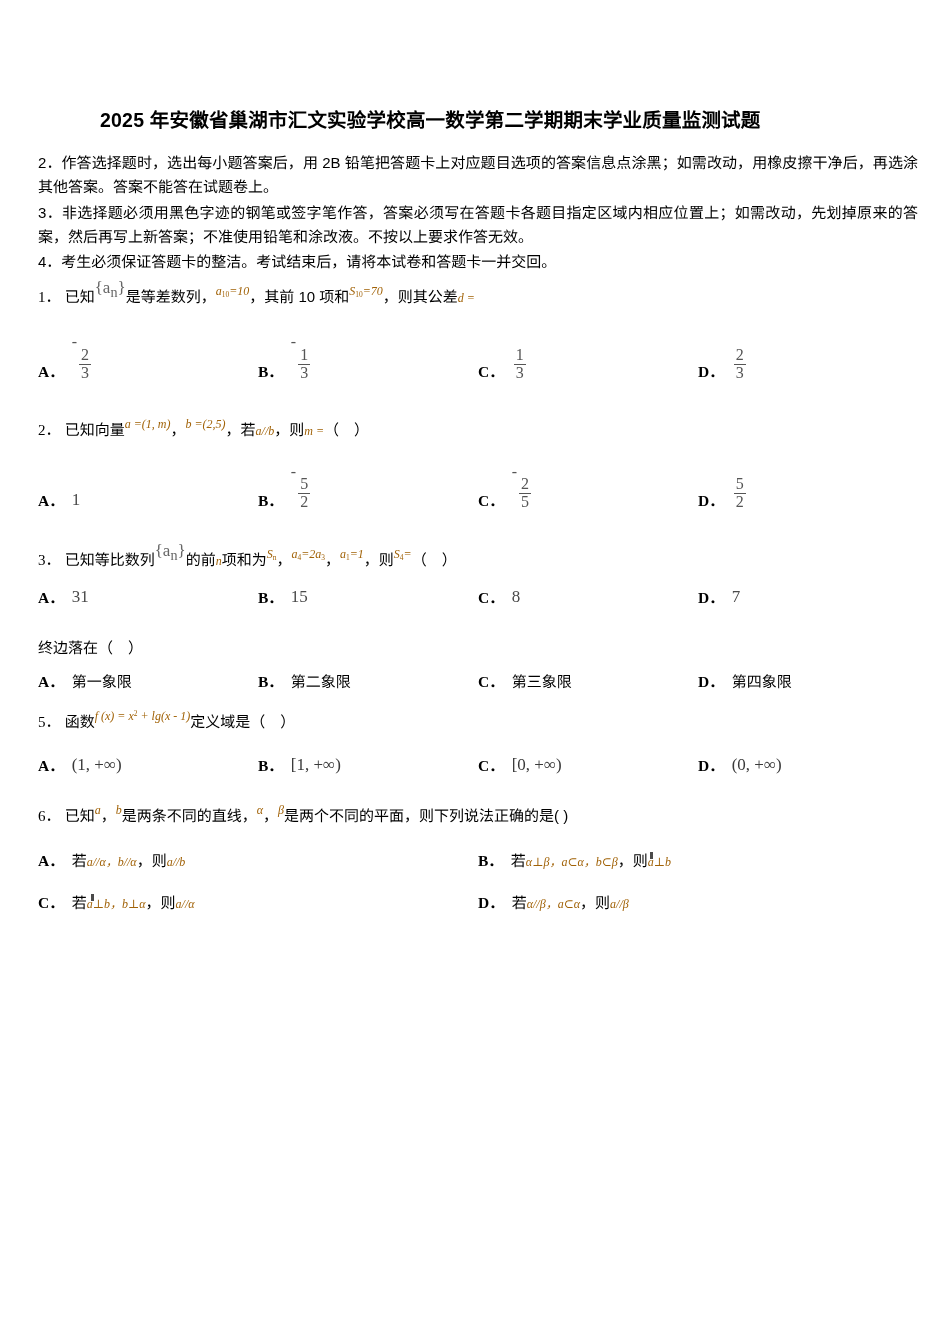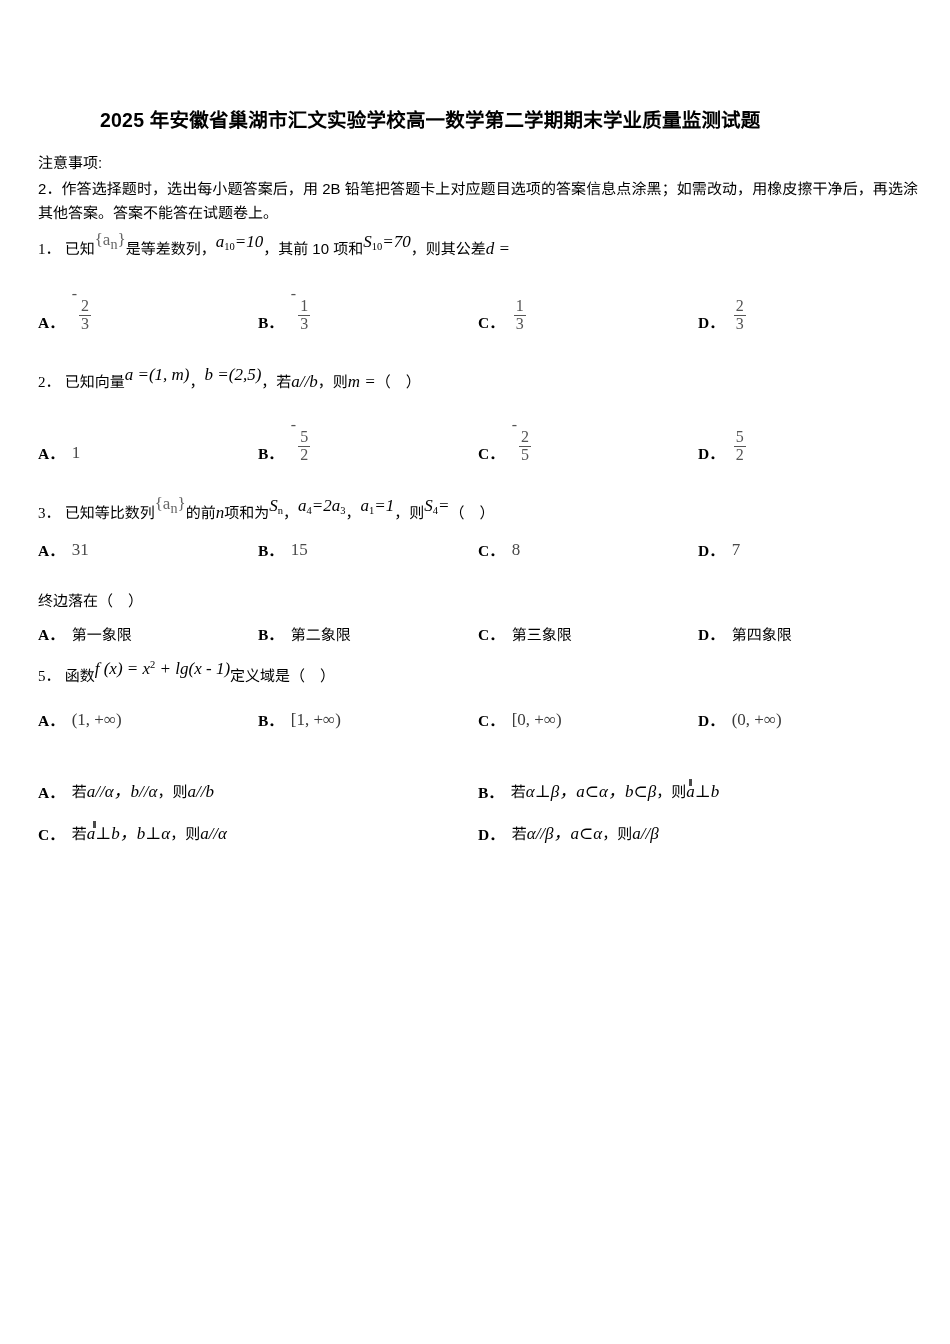--- a/index.html
+++ b/index.html
@@ -83,22 +83,22 @@
   .q-num {
     font-family: "Liberation Serif", "DejaVu Serif", serif;
     font-size: 15px;
   }
   .cjk { font-family: "Liberation Sans", "DejaVu Sans", sans-serif; margin-top: 28px; }
 
   
   .m {
     font-family: "Liberation Serif", "DejaVu Serif", serif;
     font-style: italic;
-    font-size: 17px;
-    color: #000000;
+    font-size: 12px;
+    color: #a16207;
     white-space: nowrap;
   }
   .m sub {
     font-size: 0.62em;
     font-style: normal;
     vertical-align: -0.28em;
   }
   .m sup {
     font-size: 0.62em;
     font-style: normal;
@@ -202,23 +202,24 @@
   .gap-xl { height: 38px; }
 </style>
 </head>
 <body>
 
 <div class="page">
   <div class="inner">
 
     <div class="doc-title">2025 年安徽省巢湖市汇文实验学校高一数学第二学期期末学业质量监测试题</div>
 
-    <div class="notice-head">注意事项:</div>
     <ul class="notice-list">
       <li>2．作答选择题时，选出每小题答案后，用 2B 铅笔把答题卡上对应题目选项的答案信息点涂黑；如需改动，用橡皮擦干净后，再选涂其他答案。答案不能答在试题卷上。</li>
+      <li>3．非选择题必须用黑色字迹的钢笔或签字笔作答，答案必须写在答题卡各题目指定区域内相应位置上；如需改动，先划掉原来的答案，然后再写上新答案；不准使用铅笔和涂改液。不按以上要求作答无效。</li>
+      <li>4．考生必须保证答题卡的整洁。考试结束后，请将本试卷和答题卡一并交回。</li>
     </ul>
 
 
     <div class="gap-s"></div>
 
     <div class="q">
       <div class="q-stem">
         <span class="q-num">1．</span>
         <span class="cjk">已知</span><span class="braced raise2"><span>{a</span><sub>n</sub><span>}</span></span><span class="cjk">是等差数列，</span><span class="m raise"><span>a</span><sub>10</sub><span class="up">=10</span></span><span class="cjk">，其前 10 项和</span><span class="m raise"><span>S</span><sub>10</sub><span class="up">=70</span></span><span class="cjk">，则其公差</span><span class="m">d =</span>
       </div>
@@ -370,20 +371,24 @@
         <div class="opt">
           <span class="opt-label">D．</span>
           <span class="opt-body interval">(0, +∞)</span>
         </div>
       </div>
     </div>
 
     <div class="gap-l"></div>
 
     <div class="q">
+      <div class="q-stem">
+        <span class="q-num">6．</span>
+        <span class="cjk">已知</span><span class="m raise">a</span><span class="cjk">，</span><span class="m raise">b</span><span class="cjk">是两条不同的直线，</span><span class="m raise">α</span><span class="cjk">，</span><span class="m raise">β</span><span class="cjk">是两个不同的平面，则下列说法正确的是( )</span>
+      </div>
       <div class="gap-m"></div>
       <div class="opts two">
         <div class="opt">
           <span class="opt-label">A．</span>
           <span class="opt-body"><span class="cjk-opt">若</span><span class="m">a//α，b//α</span><span class="cjk-opt">，则</span><span class="m">a//b</span></span>
         </div>
         <div class="opt">
           <span class="opt-label">B．</span>
           <span class="opt-body"><span class="cjk-opt">若</span><span class="m">α⊥β，a⊂α，b⊂β</span><span class="cjk-opt">，则</span><span class="m vec">a⊥b</span></span>
         </div>

